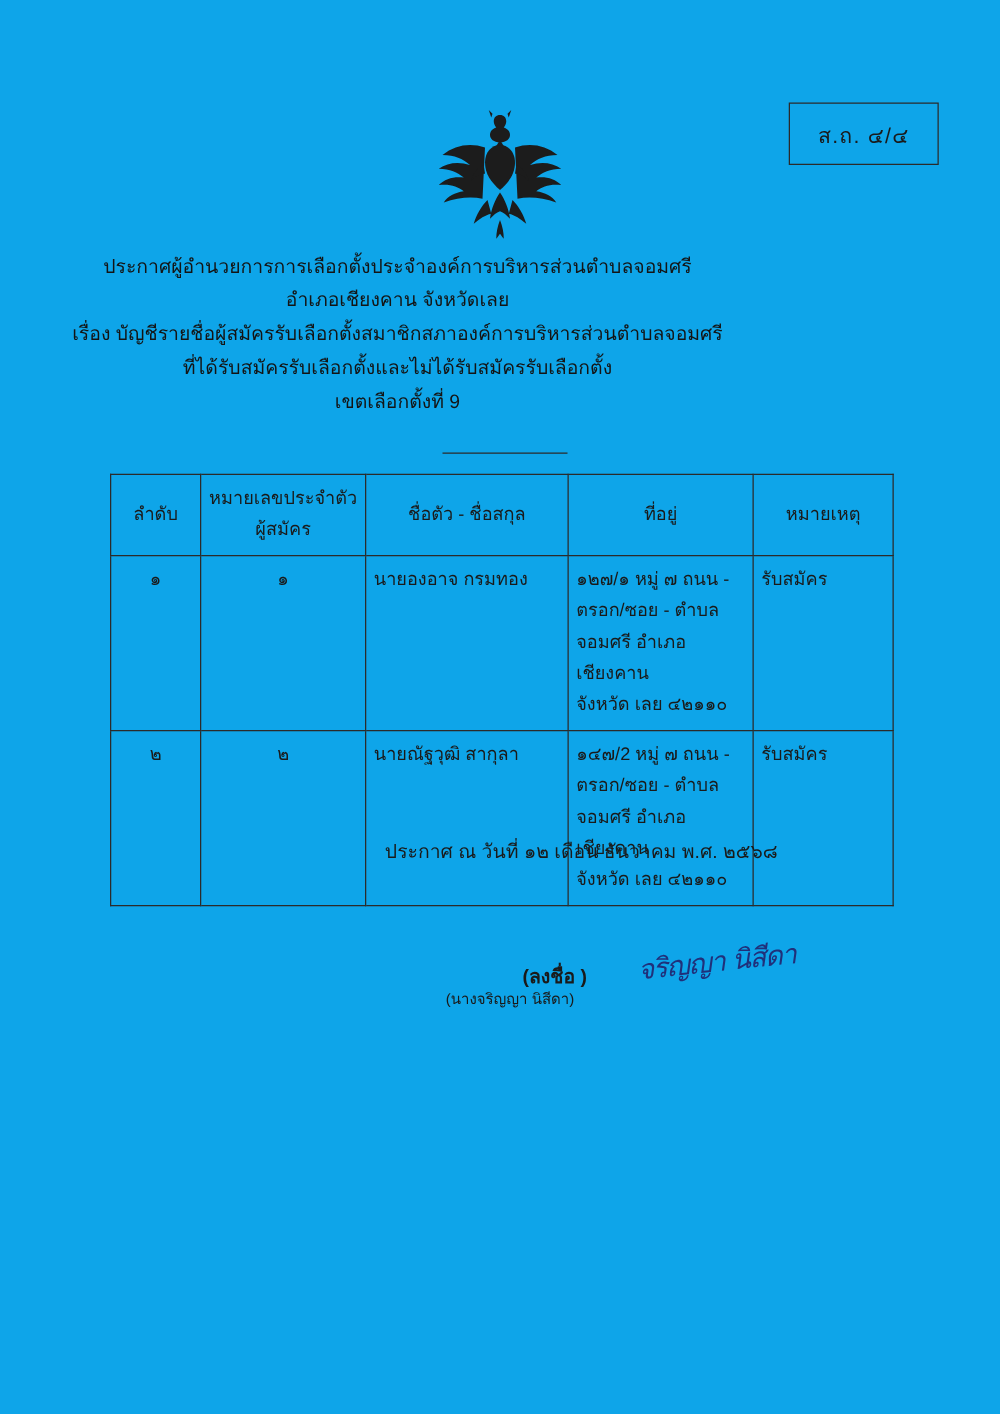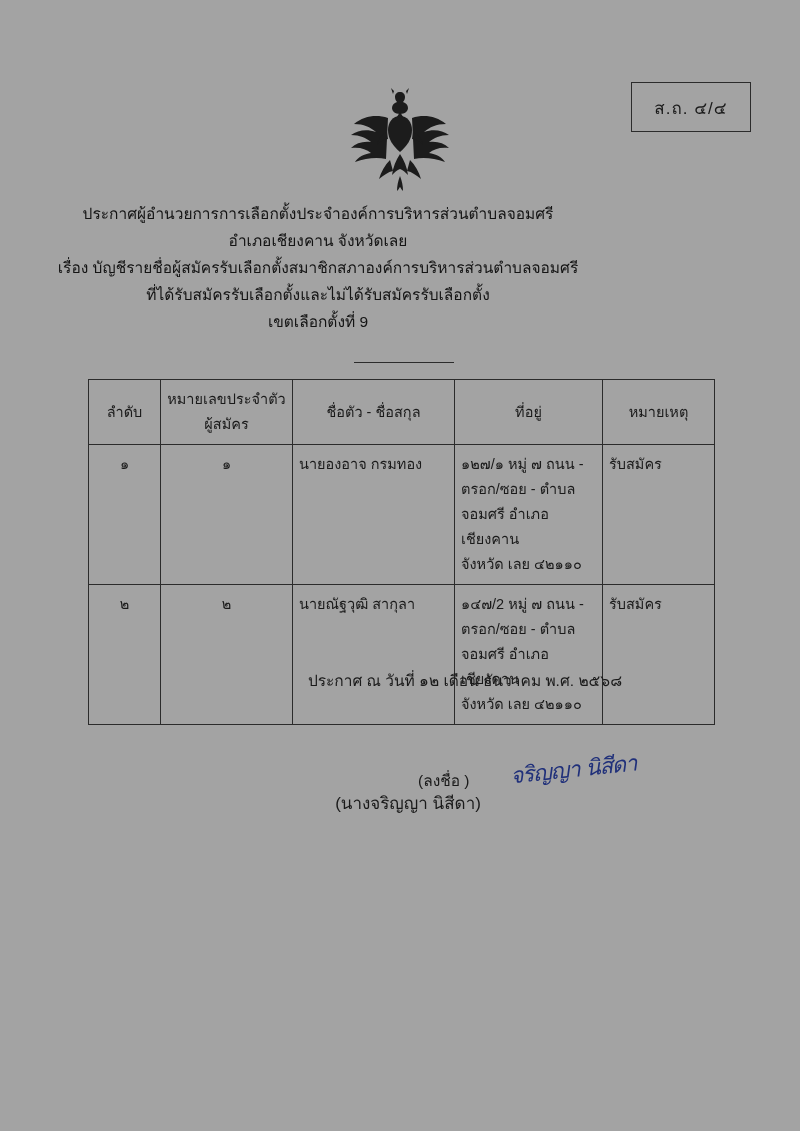--- a/index.html
+++ b/index.html
@@ -12,21 +12,21 @@
     height: 1131px;
     font-family: "Liberation Sans", sans-serif;
     color: #1a1a1a;
     position: relative;
     overflow: hidden;
   }
   .page {
     position: relative;
     width: 800px;
     height: 1131px;
-    background: #a3a3a3;
+    background: #0ea5e9;
   }
 
   
   .form-code {
     position: absolute;
     top: 82px;
     left: 631px;
     width: 118px;
     height: 48px;
     border: 1px solid #2b2b2b;
@@ -120,41 +120,42 @@
     padding-left: 130px;
     box-sizing: border-box;
   }
 
   
   .sign-label {
     position: absolute;
     top: 768px;
     left: 418px;
     font-size: 15.5px;
+    font-weight: bold;
   }
   .signature-script {
     position: absolute;
     top: 752px;
     left: 510px;
     font-family: "DejaVu Serif", serif;
     font-style: italic;
     font-size: 22px;
     color: #20307a;
     transform: rotate(-6deg);
     letter-spacing: -1px;
   }
   .sign-name {
     position: absolute;
     top: 789px;
     left: 0;
     width: 716px;
     text-align: center;
     padding-left: 100px;
     box-sizing: border-box;
-    font-size: 17px;
+    font-size: 12px;
   }
   .sign-title {
     position: absolute;
     top: 815px;
     left: 0;
     width: 800px;
     text-align: center;
     padding-left: 58px;
     box-sizing: border-box;
     font-size: 15.5px;

